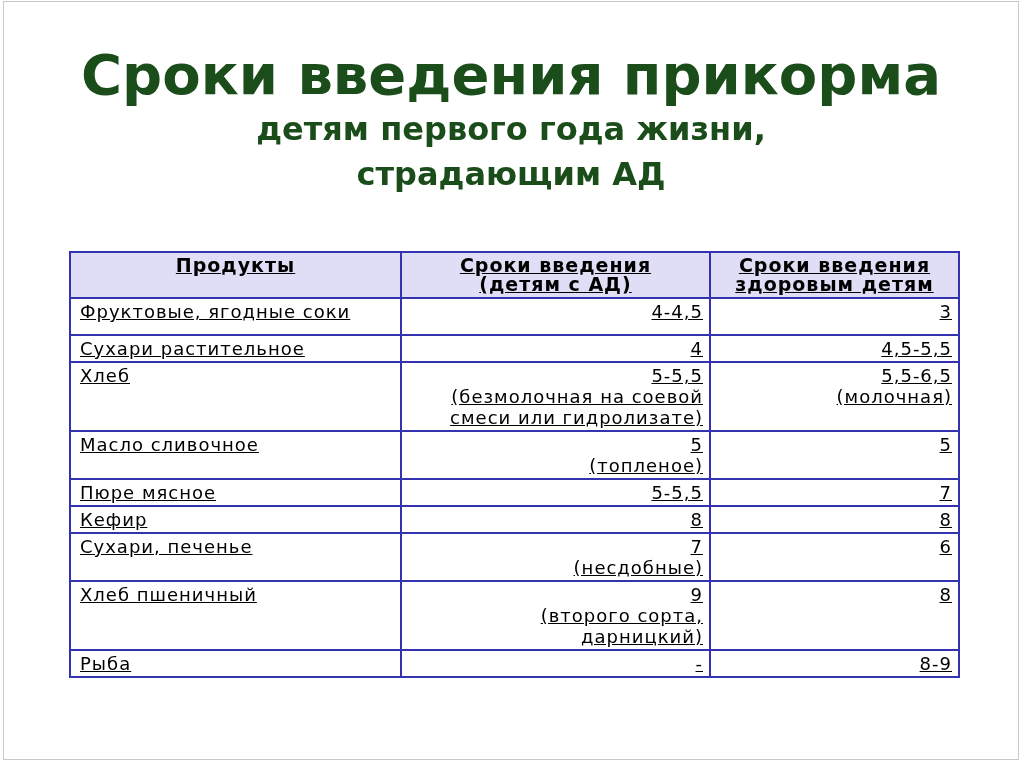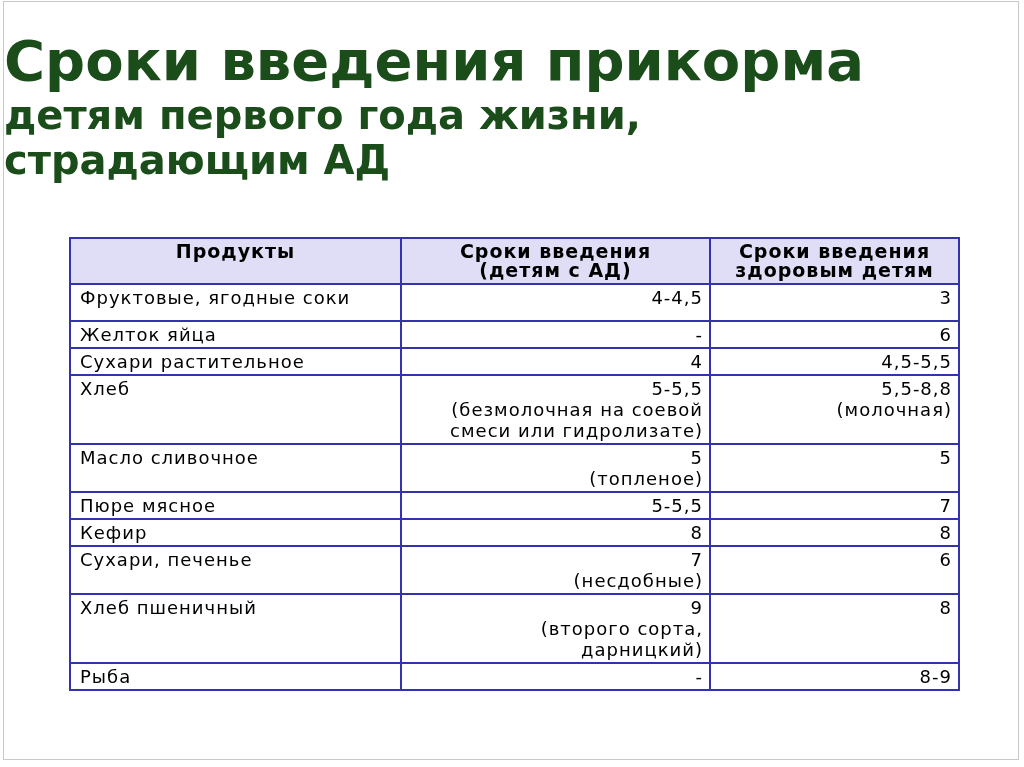--- a/index.html
+++ b/index.html
@@ -15,51 +15,53 @@
     position: absolute;
     top: 1px;
     left: 3px;
     width: 1016px;
     height: 759px;
     background: var(--cell-bg, #ffffff);
     border: 1px solid var(--frame, #c9c9c9);
     box-sizing: border-box;
   }
   .title {
-    margin-top: 27px;
+    margin-top: 41px;
+    text-align: center;
     color: var(--title-color, #1a4d1a);
     font-weight: bold;
     letter-spacing: 0px;
   }
   .title-line1 {
     font-size: 56px;
     line-height: 64px;
     white-space: nowrap;
   }
   .title-line2 {
-    font-size: 40px;
+    font-size: 32px;
     line-height: 45px;
     white-space: nowrap;
   }
   .schedule-table {
     margin: 54px 0 0 65px;
     border-collapse: collapse;
     table-layout: fixed;
     width: 889px;
     color: var(--text, #000000);
   }
   .schedule-table th,
   .schedule-table td {
     border: 2px solid var(--tbl-border, #3333b0);
     vertical-align: top;
     padding: 2px 6px;
     line-height: 21px;
     white-space: pre-line;
     box-sizing: border-box;
     overflow: hidden;
+    text-decoration: underline;
   }
   .schedule-table th {
     background: var(--header-bg, #dfdef6);
     text-align: center;
     font-size: 19px;
     font-weight: bold;
     letter-spacing: 1px;
     line-height: 19px;
     padding: 3px 4px;
   }
@@ -101,35 +103,30 @@
 здоровым детям</th>
       </tr>
     </thead>
     <tbody id="table-body">
         <tr>
           <td class="product">Фруктовые, ягодные соки</td>
           <td class="val">4-4,5</td>
           <td class="val">3</td>
         </tr>
         <tr>
-          <td class="product">Желток яйца</td>
-          <td class="val">-</td>
-          <td class="val">6</td>
-        </tr>
-        <tr>
           <td class="product">Сухари растительное</td>
           <td class="val">4</td>
           <td class="val">4,5-5,5</td>
         </tr>
         <tr>
           <td class="product">Хлеб</td>
           <td class="val">5-5,5
 (безмолочная на соевой
 смеси или гидролизате)</td>
-          <td class="val">5,5-8,8
+          <td class="val">5,5-6,5
 (молочная)</td>
         </tr>
         <tr>
           <td class="product">Масло сливочное</td>
           <td class="val">5
 (топленое)</td>
           <td class="val">5</td>
         </tr>
         <tr>
           <td class="product">Пюре мясное</td>

